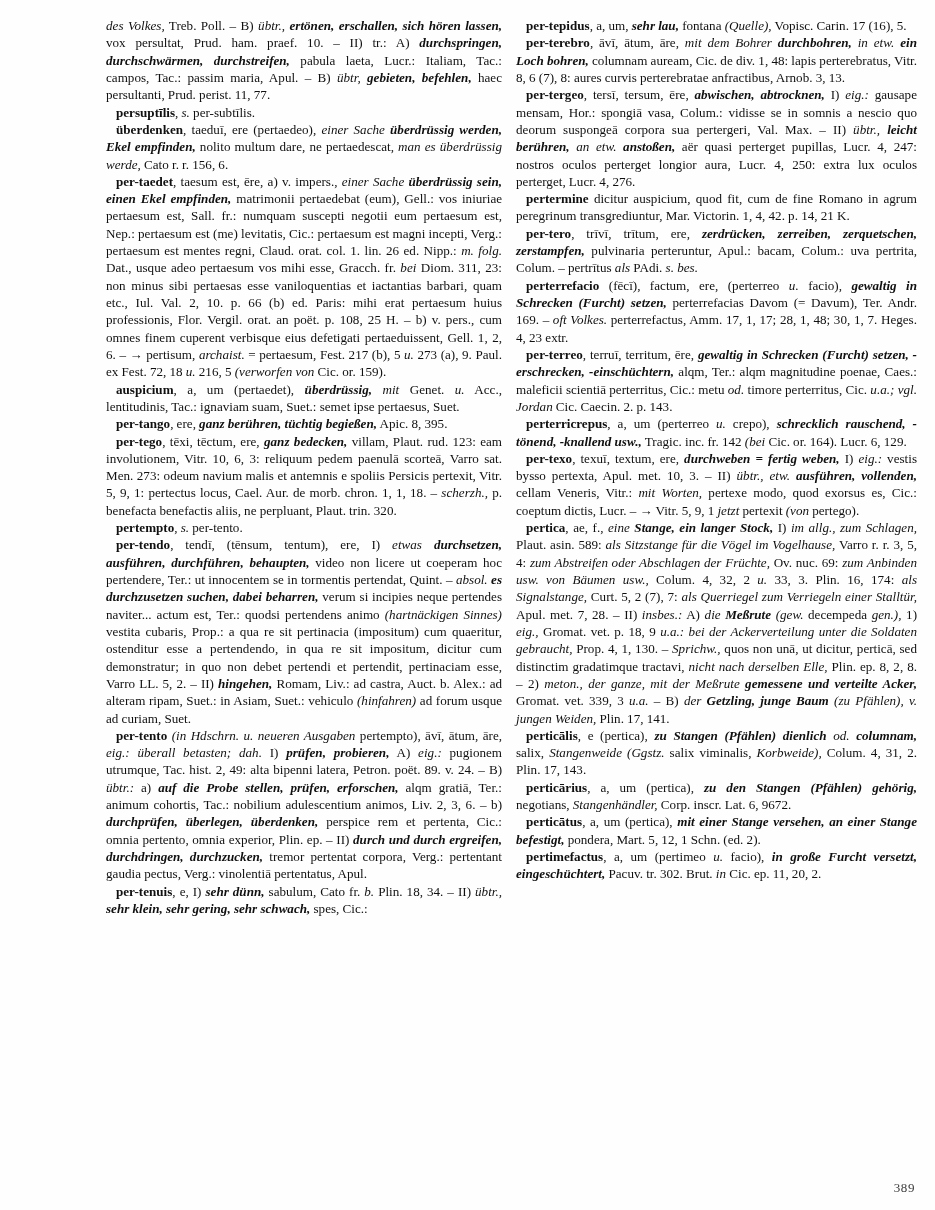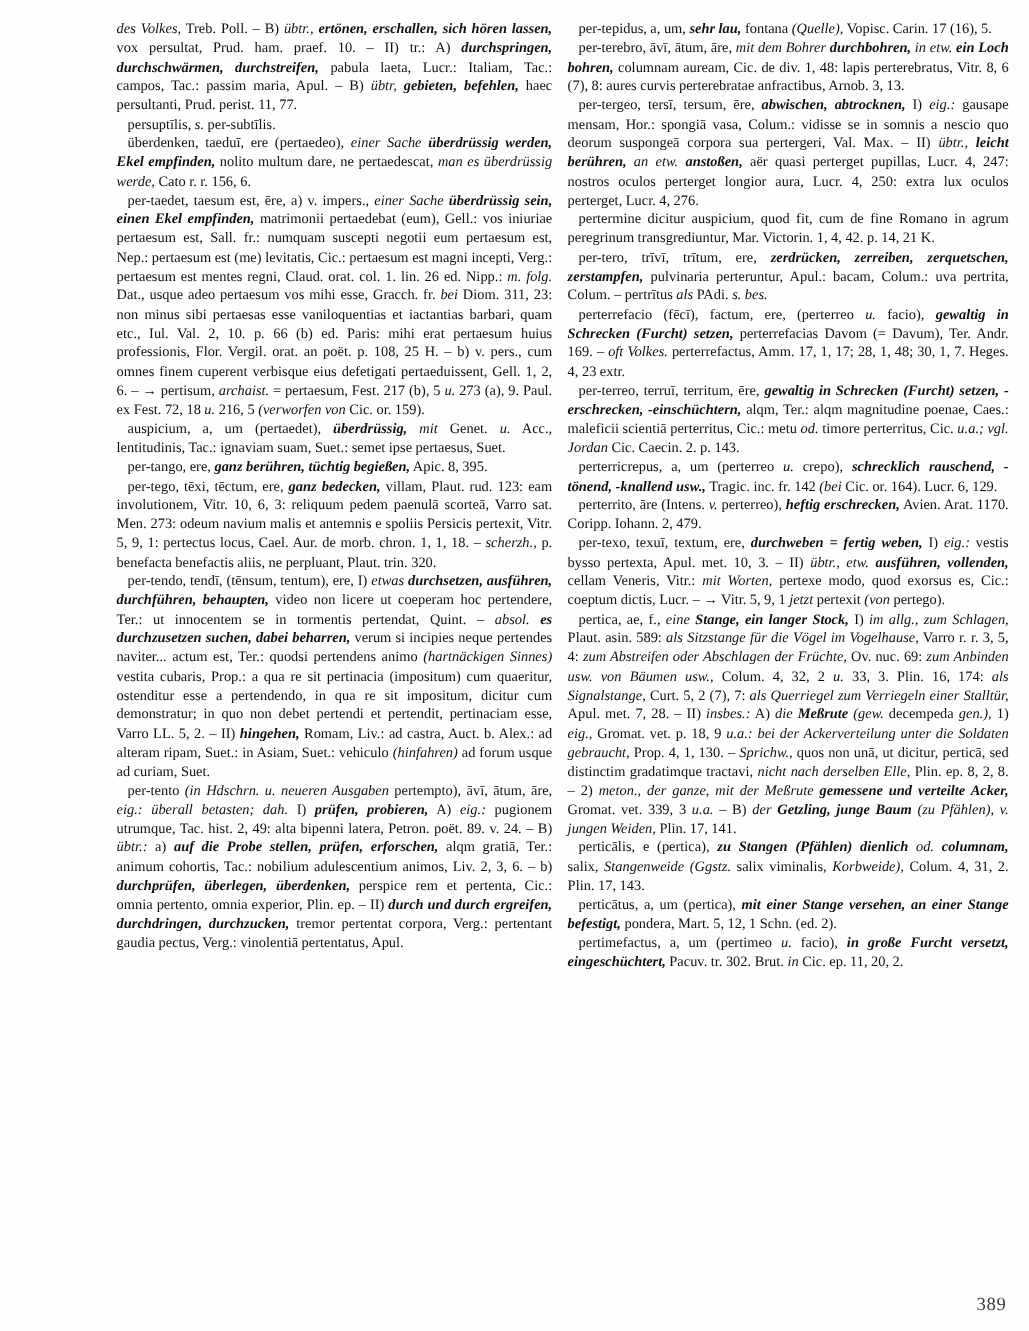--- a/index.html
+++ b/index.html
@@ -48,66 +48,68 @@
     margin: 0;
     padding: 0;
     hyphens: manual;
     word-spacing: -0.1px;
     letter-spacing: 0.01px;
   }
   .entry.cont { text-indent: 0; }
   
   .entry.head { text-indent: 10px; }
 
-  b  { font-weight: normal; font-style: normal; }
+  b  { font-weight: bold; font-style: normal; }
   i  { font-style: italic; font-weight: normal; }
   .bi { font-weight: bold; font-style: italic; }
 
   #folio {
     position: absolute;
     right: 20px;
     bottom: 14px;
-    font-size: 17px;
+    font-size: 13px;
     color: #3a3a3a;
     font-family: "Liberation Serif", "DejaVu Serif", serif;
     letter-spacing: 0.6px;
   }
 </style>
 </head>
 <body>
 
 <div id="page">
 
   <div id="columns">
 
     <div class="column left" id="col-left">
         <p class="entry cont"><i>des Volkes,</i> Treb. Poll. – B) <i>übtr.,</i> <span class="bi">ertönen, erschallen, sich hören lassen,</span> vox persultat, Prud. ham. praef. 10. – II) tr.: A) <span class="bi">durchspringen, durchschwärmen, durchstreifen,</span> pabula laeta, Lucr.: Italiam, Tac.: campos, Tac.: passim maria, Apul. – B) <i>übtr,</i> <span class="bi">gebieten, befehlen,</span> haec persultanti, Prud. perist. 11, 77.</p>
         <p class="entry head"><b>persuptīlis</b>, <i>s.</i> per-subtīlis.</p>
         <p class="entry head"><b>überdenken</b>, taeduī, ere (pertaedeo), <i>einer Sache</i> <span class="bi">überdrüssig werden, Ekel empfinden,</span> nolito multum dare, ne pertaedescat, <i>man es überdrüssig werde,</i> Cato r. r. 156, 6.</p>
         <p class="entry head"><b>per-taedet</b>, taesum est, ēre, a) v. impers., <i>einer Sache</i> <span class="bi">überdrüssig sein, einen Ekel empfinden,</span> matrimonii pertaedebat (eum), Gell.: vos iniuriae pertaesum est, Sall. fr.: numquam suscepti negotii eum pertaesum est, Nep.: pertaesum est (me) levitatis, Cic.: pertaesum est magni incepti, Verg.: pertaesum est mentes regni, Claud. orat. col. 1. lin. 26 ed. Nipp.: <i>m. folg.</i> Dat., usque adeo pertaesum vos mihi esse, Gracch. fr. <i>bei</i> Diom. 311, 23: non minus sibi pertaesas esse vaniloquentias et iactantias barbari, quam etc., Iul. Val. 2, 10. p. 66 (b) ed. Paris: mihi erat pertaesum huius professionis, Flor. Vergil. orat. an poët. p. 108, 25 H. – b) v. pers., cum omnes finem cuperent verbisque eius defetigati pertaeduissent, Gell. 1, 2, 6. – → pertisum, <i>archaist.</i> = pertaesum, Fest. 217 (b), 5 <i>u.</i> 273 (a), 9. Paul. ex Fest. 72, 18 <i>u.</i> 216, 5 <i>(verworfen von</i> Cic. or. 159).</p>
         <p class="entry head"><b>auspicium</b>, a, um (pertaedet), <span class="bi">überdrüssig,</span> <i>mit</i> Genet. <i>u.</i> Acc., lentitudinis, Tac.: ignaviam suam, Suet.: semet ipse pertaesus, Suet.</p>
         <p class="entry head"><b>per-tango</b>, ere, <span class="bi">ganz berühren, tüchtig begießen,</span> Apic. 8, 395.</p>
         <p class="entry head"><b>per-tego</b>, tēxi, tēctum, ere, <span class="bi">ganz bedecken,</span> villam, Plaut. rud. 123: eam involutionem, Vitr. 10, 6, 3: reliquum pedem paenulā scorteā, Varro sat. Men. 273: odeum navium malis et antemnis e spoliis Persicis pertexit, Vitr. 5, 9, 1: pertectus locus, Cael. Aur. de morb. chron. 1, 1, 18. – <i>scherzh.,</i> p. benefacta benefactis aliis, ne perpluant, Plaut. trin. 320.</p>
+        <p class="entry head"><b>pertempto</b>, <i>s.</i> per-tento.</p>
         <p class="entry head"><b>per-tendo</b>, tendī, (tēnsum, tentum), ere, I) <i>etwas</i> <span class="bi">durchsetzen, ausführen, durchführen, behaupten,</span> video non licere ut coeperam hoc pertendere, Ter.: ut innocentem se in tormentis pertendat, Quint. – <i>absol.</i> <span class="bi">es durchzusetzen suchen, dabei beharren,</span> verum si incipies neque pertendes naviter... actum est, Ter.: quodsi pertendens animo <i>(hartnäckigen Sinnes)</i> vestita cubaris, Prop.: a qua re sit pertinacia (impositum) cum quaeritur, ostenditur esse a pertendendo, in qua re sit impositum, dicitur cum demonstratur; in quo non debet pertendi et pertendit, pertinaciam esse, Varro LL. 5, 2. – II) <span class="bi">hingehen,</span> Romam, Liv.: ad castra, Auct. b. Alex.: ad alteram ripam, Suet.: in Asiam, Suet.: vehiculo <i>(hinfahren)</i> ad forum usque ad curiam, Suet.</p>
         <p class="entry head"><b>per-tento</b> <i>(in Hdschrn. u. neueren Ausgaben</i> pertempto), āvī, ātum, āre, <i>eig.: überall betasten; dah.</i> I) <span class="bi">prüfen, probieren,</span> A) <i>eig.:</i> pugionem utrumque, Tac. hist. 2, 49: alta bipenni latera, Petron. poët. 89. v. 24. – B) <i>übtr.:</i> a) <span class="bi">auf die Probe stellen, prüfen, erforschen,</span> alqm gratiā, Ter.: animum cohortis, Tac.: nobilium adulescentium animos, Liv. 2, 3, 6. – b) <span class="bi">durchprüfen, überlegen, überdenken,</span> perspice rem et pertenta, Cic.: omnia pertento, omnia experior, Plin. ep. – II) <span class="bi">durch und durch ergreifen, durchdringen, durchzucken,</span> tremor pertentat corpora, Verg.: pertentant gaudia pectus, Verg.: vinolentiā pertentatus, Apul.</p>
+        <p class="entry head"><b>per-tenuis</b>, e, I) <span class="bi">sehr dünn,</span> sabulum, Cato fr. <i>b.</i> Plin. 18, 34. – II) <i>übtr.,</i> <span class="bi">sehr klein, sehr gering, sehr schwach,</span> spes, Cic.:</p>
       </div>
 
     <div class="column right" id="col-right">
         <p class="entry head"><b>per-tepidus</b>, a, um, <span class="bi">sehr lau,</span> fontana <i>(Quelle),</i> Vopisc. Carin. 17 (16), 5.</p>
         <p class="entry head"><b>per-terebro</b>, āvī, ātum, āre, <i>mit dem Bohrer</i> <span class="bi">durchbohren,</span> <i>in etw.</i> <span class="bi">ein Loch bohren,</span> columnam auream, Cic. de div. 1, 48: lapis perterebratus, Vitr. 8, 6 (7), 8: aures curvis perterebratae anfractibus, Arnob. 3, 13.</p>
         <p class="entry head"><b>per-tergeo</b>, tersī, tersum, ēre, <span class="bi">abwischen, abtrocknen,</span> I) <i>eig.:</i> gausape mensam, Hor.: spongiā vasa, Colum.: vidisse se in somnis a nescio quo deorum suspongeā corpora sua pertergeri, Val. Max. – II) <i>übtr.,</i> <span class="bi">leicht berühren,</span> <i>an etw.</i> <span class="bi">anstoßen,</span> aër quasi perterget pupillas, Lucr. 4, 247: nostros oculos perterget longior aura, Lucr. 4, 250: extra lux oculos perterget, Lucr. 4, 276.</p>
         <p class="entry head"><b>pertermine</b> dicitur auspicium, quod fit, cum de fine Romano in agrum peregrinum transgrediuntur, Mar. Victorin. 1, 4, 42. p. 14, 21 K.</p>
         <p class="entry head"><b>per-tero</b>, trīvī, trītum, ere, <span class="bi">zerdrücken, zerreiben, zerquetschen, zerstampfen,</span> pulvinaria perteruntur, Apul.: bacam, Colum.: uva pertrita, Colum. – pertrītus <i>als</i> PAdi. <i>s. bes.</i></p>
         <p class="entry head"><b>perterrefacio</b> (fēcī), factum, ere, (perterreo <i>u.</i> facio), <span class="bi">gewaltig in Schrecken (Furcht) setzen,</span> perterrefacias Davom (= Davum), Ter. Andr. 169. – <i>oft Volkes.</i> perterrefactus, Amm. 17, 1, 17; 28, 1, 48; 30, 1, 7. Heges. 4, 23 extr.</p>
         <p class="entry head"><b>per-terreo</b>, terruī, territum, ēre, <span class="bi">gewaltig in Schrecken (Furcht) setzen, -erschrecken, -einschüchtern,</span> alqm, Ter.: alqm magnitudine poenae, Caes.: maleficii scientiā perterritus, Cic.: metu <i>od.</i> timore perterritus, Cic. <i>u.a.; vgl. Jordan</i> Cic. Caecin. 2. p. 143.</p>
         <p class="entry head"><b>perterricrepus</b>, a, um (perterreo <i>u.</i> crepo), <span class="bi">schrecklich rauschend, -tönend, -knallend usw.,</span> Tragic. inc. fr. 142 <i>(bei</i> Cic. or. 164). Lucr. 6, 129.</p>
-        <p class="entry head"><b>perterrito</b>, āre (Intens. <i>v.</i> perterreo), <span class="bi">heftig erschrecken,</span> Avien. Arat. 1170. Coripp. Iohann. 2, 479.</p>
         <p class="entry head"><b>per-texo</b>, texuī, textum, ere, <span class="bi">durchweben = fertig weben,</span> I) <i>eig.:</i> vestis bysso pertexta, Apul. met. 10, 3. – II) <i>übtr., etw.</i> <span class="bi">ausführen, vollenden,</span> cellam Veneris, Vitr.: <i>mit Worten,</i> pertexe modo, quod exorsus es, Cic.: coeptum dictis, Lucr. – → Vitr. 5, 9, 1 <i>jetzt</i> pertexit <i>(von</i> pertego).</p>
         <p class="entry head"><b>pertica</b>, ae, f., <i>eine</i> <span class="bi">Stange, ein langer Stock,</span> I) <i>im allg., zum Schlagen,</i> Plaut. asin. 589: <i>als Sitzstange für die Vögel im Vogelhause,</i> Varro r. r. 3, 5, 4: <i>zum Abstreifen oder Abschlagen der Früchte,</i> Ov. nuc. 69: <i>zum Anbinden usw. von Bäumen usw.,</i> Colum. 4, 32, 2 <i>u.</i> 33, 3. Plin. 16, 174: <i>als Signalstange,</i> Curt. 5, 2 (7), 7: <i>als Querriegel zum Verriegeln einer Stalltür,</i> Apul. met. 7, 28. – II) <i>insbes.:</i> A) <i>die</i> <span class="bi">Meßrute</span> <i>(gew.</i> decempeda <i>gen.),</i> 1) <i>eig.,</i> Gromat. vet. p. 18, 9 <i>u.a.: bei der Ackerverteilung unter die Soldaten gebraucht,</i> Prop. 4, 1, 130. – <i>Sprichw.,</i> quos non unā, ut dicitur, perticā, sed distinctim gradatimque tractavi, <i>nicht nach derselben Elle,</i> Plin. ep. 8, 2, 8. – 2) <i>meton., der ganze, mit der Meßrute</i> <span class="bi">gemessene und verteilte Acker,</span> Gromat. vet. 339, 3 <i>u.a.</i> – B) <i>der</i> <span class="bi">Getzling, junge Baum</span> <i>(zu Pfählen), v. jungen Weiden,</i> Plin. 17, 141.</p>
         <p class="entry head"><b>perticālis</b>, e (pertica), <span class="bi">zu Stangen (Pfählen) dienlich</span> <i>od.</i> <span class="bi">columnam,</span> salix, <i>Stangenweide (Ggstz.</i> salix viminalis, <i>Korbweide),</i> Colum. 4, 31, 2. Plin. 17, 143.</p>
+        <p class="entry head"><b>perticārius</b>, a, um (pertica), <span class="bi">zu den Stangen (Pfählen) gehörig,</span> negotians, <i>Stangenhändler,</i> Corp. inscr. Lat. 6, 9672.</p>
         <p class="entry head"><b>perticātus</b>, a, um (pertica), <span class="bi">mit einer Stange versehen, an einer Stange befestigt,</span> pondera, Mart. 5, 12, 1 Schn. (ed. 2).</p>
         <p class="entry head"><b>pertimefactus</b>, a, um (pertimeo <i>u.</i> facio), <span class="bi">in große Furcht versetzt, eingeschüchtert,</span> Pacuv. tr. 302. Brut. <i>in</i> Cic. ep. 11, 20, 2.</p>
       </div>
 
   </div>
 
   <div id="folio">389</div>
 
 </div>
 

